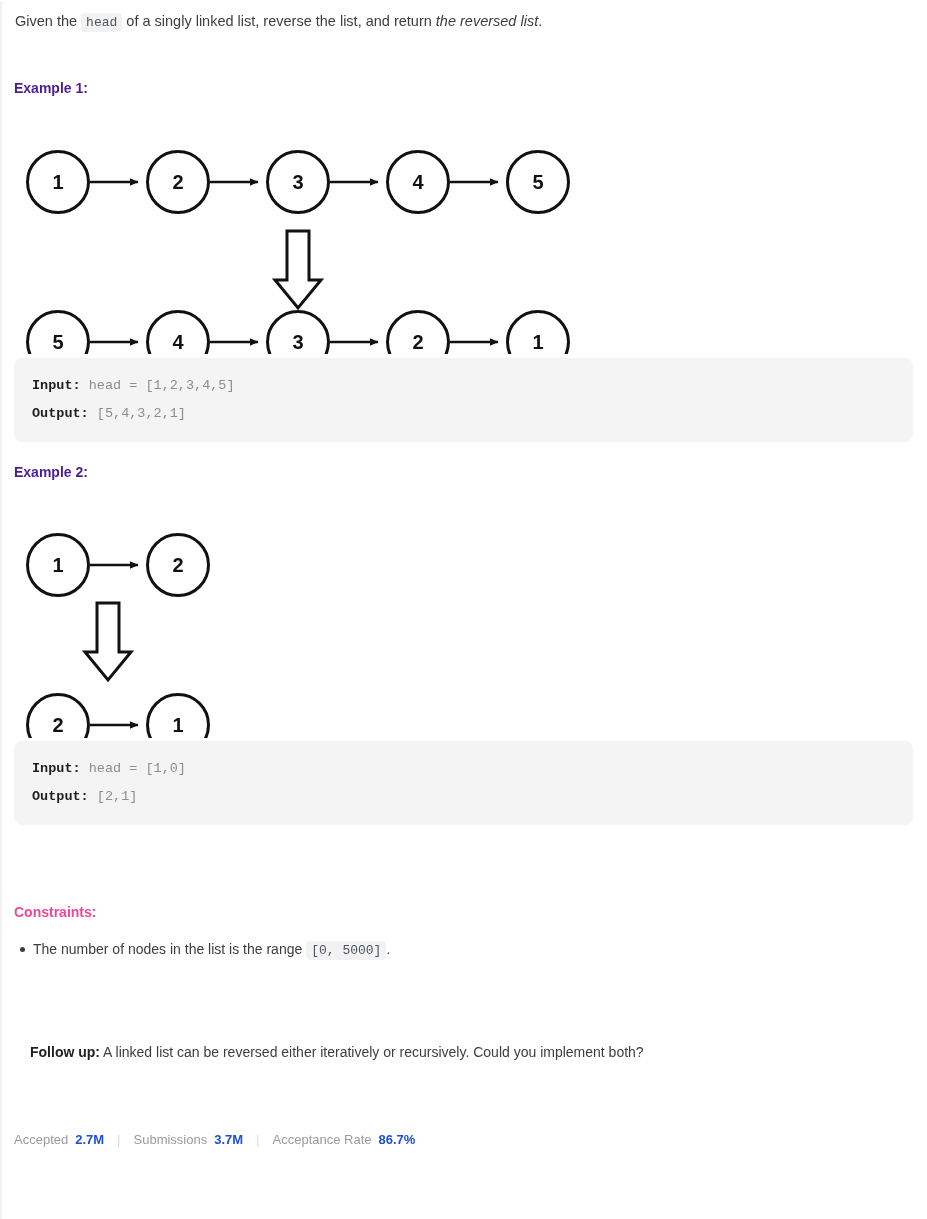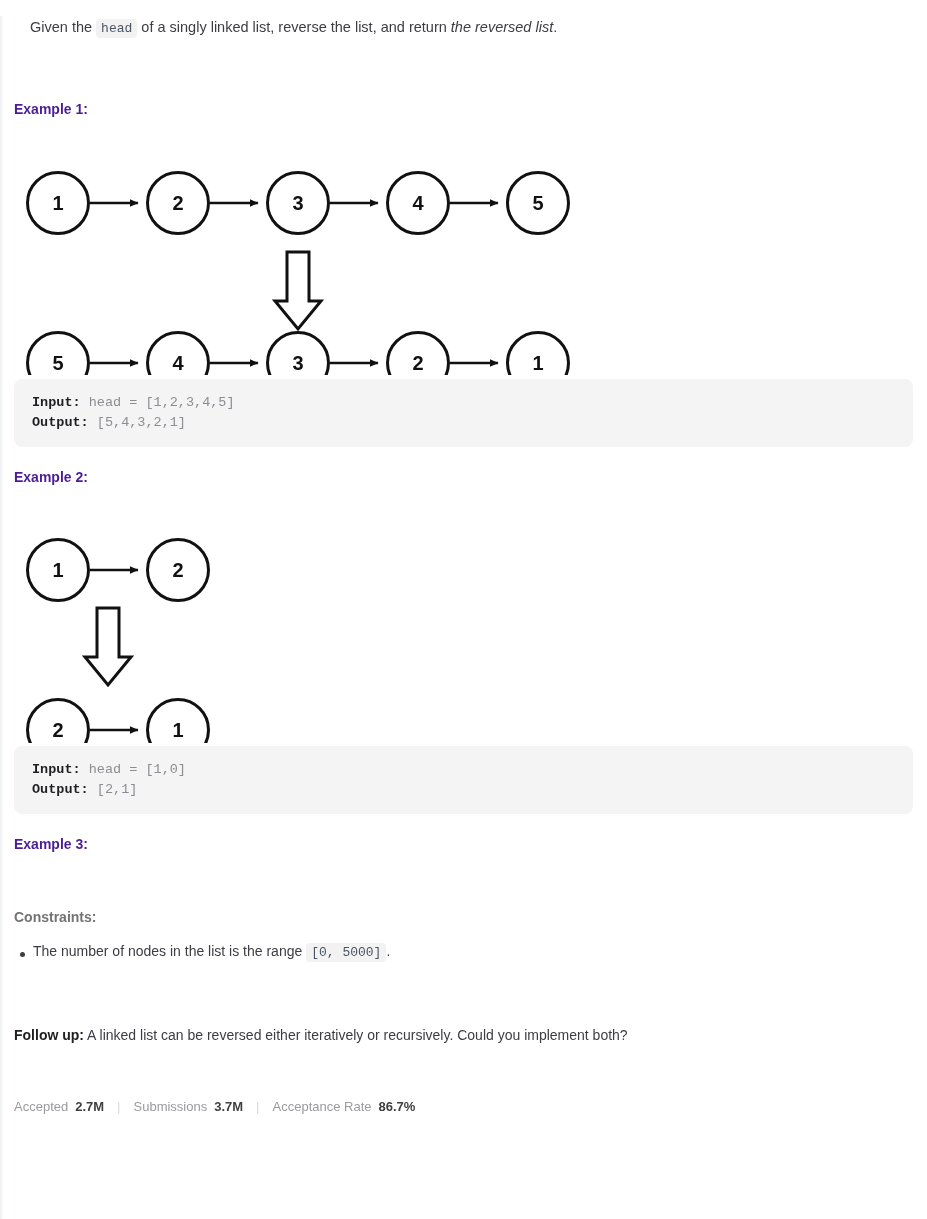--- a/index.html
+++ b/index.html
@@ -32,21 +32,22 @@
     pointer-events: none;
   }
   .content {
     position: relative;
     padding: 0 14px;
   }
   .intro {
     font-size: 14.5px;
     line-height: 22px;
     color: #3c3c43;
-    margin: 16px;
+    padding-top: 9px;
+    margin: 1px;
   }
   .intro em { font-style: italic; }
   code.chip {
     font-family: "Liberation Mono", monospace;
     font-size: 13px;
     background: #f2f2f3;
     border-radius: 4px;
     padding: 2px 5px;
     color: #4b5563;
     white-space: pre;
@@ -58,44 +59,44 @@
     margin: 0;
     padding: 0;
   }
   .diagram { position: relative; }
   .codeblock {
     background: #f4f4f5;
     border-radius: 8px;
     padding: 14px 18px;
     font-family: "Liberation Mono", monospace;
     font-size: 13.5px;
-    line-height: 20px;
+    line-height: 28px;
     color: #8c8c93;
     white-space: pre;
   }
   .codeblock b {
     color: #1f1f23;
     font-weight: bold;
   }
   .codeblock .val { color: #8c8c93; }
   h3.constraints-title {
     font-size: 14px;
     font-weight: bold;
-    color: #737373;
+    color: #ec4899;
     margin: 0;
   }
   ul.constraints {
     margin: 0;
     padding: 0 0 0 19px;
     list-style: none;
   }
   ul.constraints li {
     position: relative;
     font-size: 14px;
-    line-height: 16px;
+    line-height: 22px;
     color: #3c3c43;
     margin-bottom: 11px;
   }
   ul.constraints li::before {
     content: "";
     position: absolute;
     left: -13px;
     top: 9px;
     width: 5px; height: 5px;
     border-radius: 50%;
@@ -108,21 +109,21 @@
   }
   .followup b { color: #1f1f1f; font-weight: bold; }
   .stats {
     display: flex;
     align-items: center;
     font-size: 13px;
     color: #9a9a9f;
     gap: 0;
   }
   .stat-label { color: #9a9a9f; }
-  .stat-value { color: #404040; font-weight: bold; margin-left: 7px; }
+  .stat-value { color: #1d4ed8; font-weight: bold; margin-left: 7px; }
   .stat-sep {
     color: #d9d9dd;
     margin: 0 13px;
   }
 </style>
 </head>
 <body>
 
 <div class="page">
   <div class="left-edge"></div>
@@ -245,32 +246,31 @@
             <line x1="76" y1="232" x2="124" y2="232" stroke="#111111" stroke-width="2.6" marker-end="url(#ah2)"></line>
           </g>
         </g>
       </svg>
     </div>
 
     <div class="codeblock" style="margin-top:3px"><b>Input:</b> <span class="val">head = [1,0]</span>
 <b>Output:</b> <span class="val">[2,1]</span></div>
 
     <div style="height:22px"></div>
-    <h3 class="ex-title">Example 3:</h3>
 
 
     <div style="height:57px"></div>
     <h3 class="constraints-title">Constraints:</h3>
 
     <ul class="constraints" style="margin-top:18px">
       <li><span>The number of nodes in the list is the range </span><code class="chip">[0, 5000]</code><span>.</span></li>
     </ul>
 
     <div style="height:52px"></div>
-    <p class="followup" style="margin:0"><b>Follow up:</b><span> A linked list can be reversed either iteratively or recursively. Could you implement both?</span></p>
+    <p class="followup" style="margin:16px"><b>Follow up:</b><span> A linked list can be reversed either iteratively or recursively. Could you implement both?</span></p>
 
     <div style="height:53px"></div>
     <div class="stats">
       <div><span class="stat-label">Accepted</span><span class="stat-value">2.7M</span></div>
       <span class="stat-sep">|</span>
       <div><span class="stat-label">Submissions</span><span class="stat-value">3.7M</span></div>
       <span class="stat-sep">|</span>
       <div><span class="stat-label">Acceptance Rate</span><span class="stat-value">86.7%</span></div>
     </div>
 

